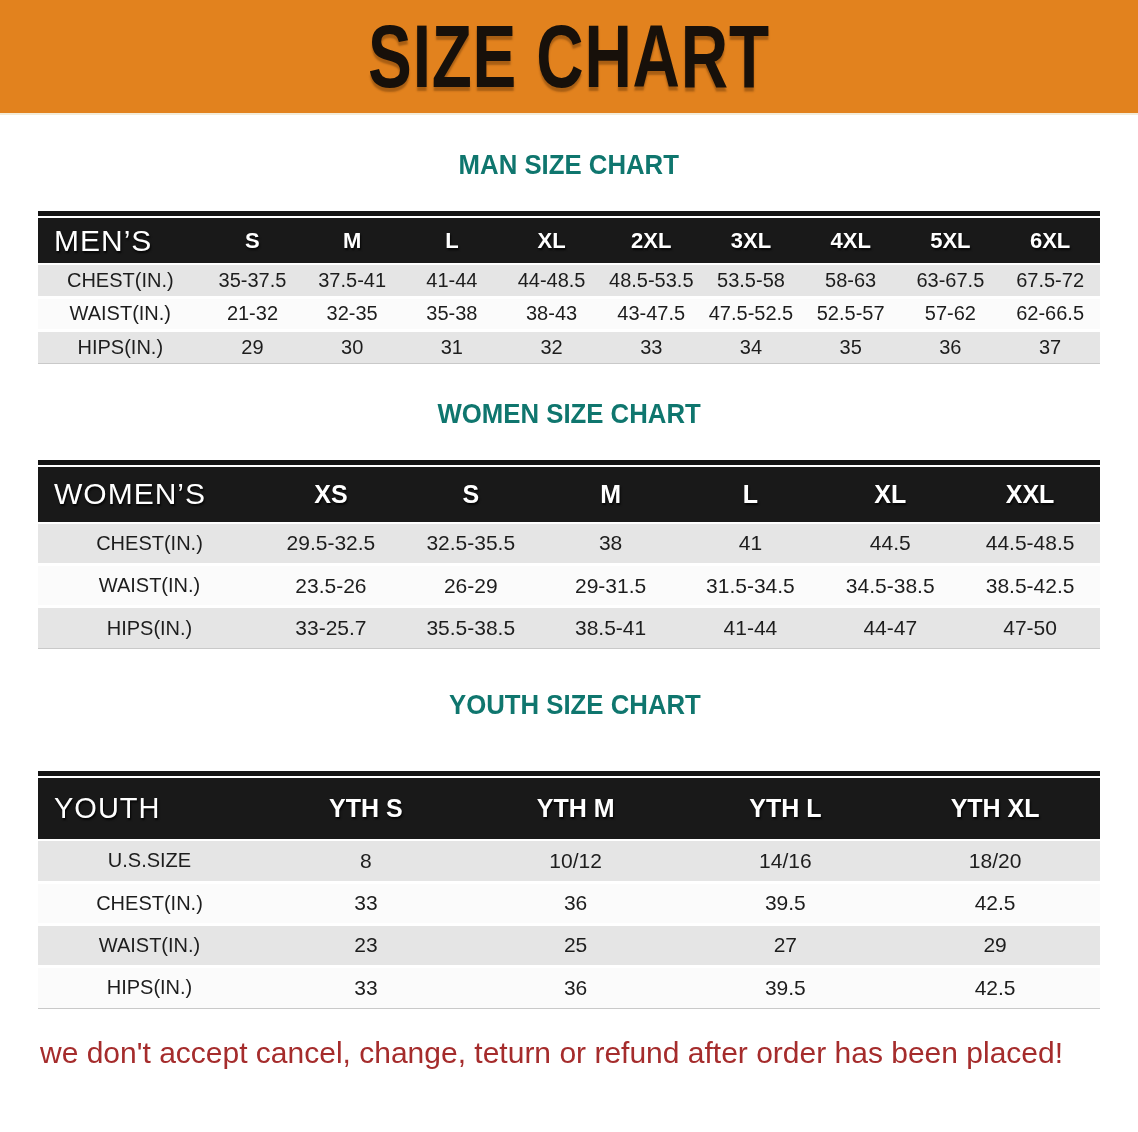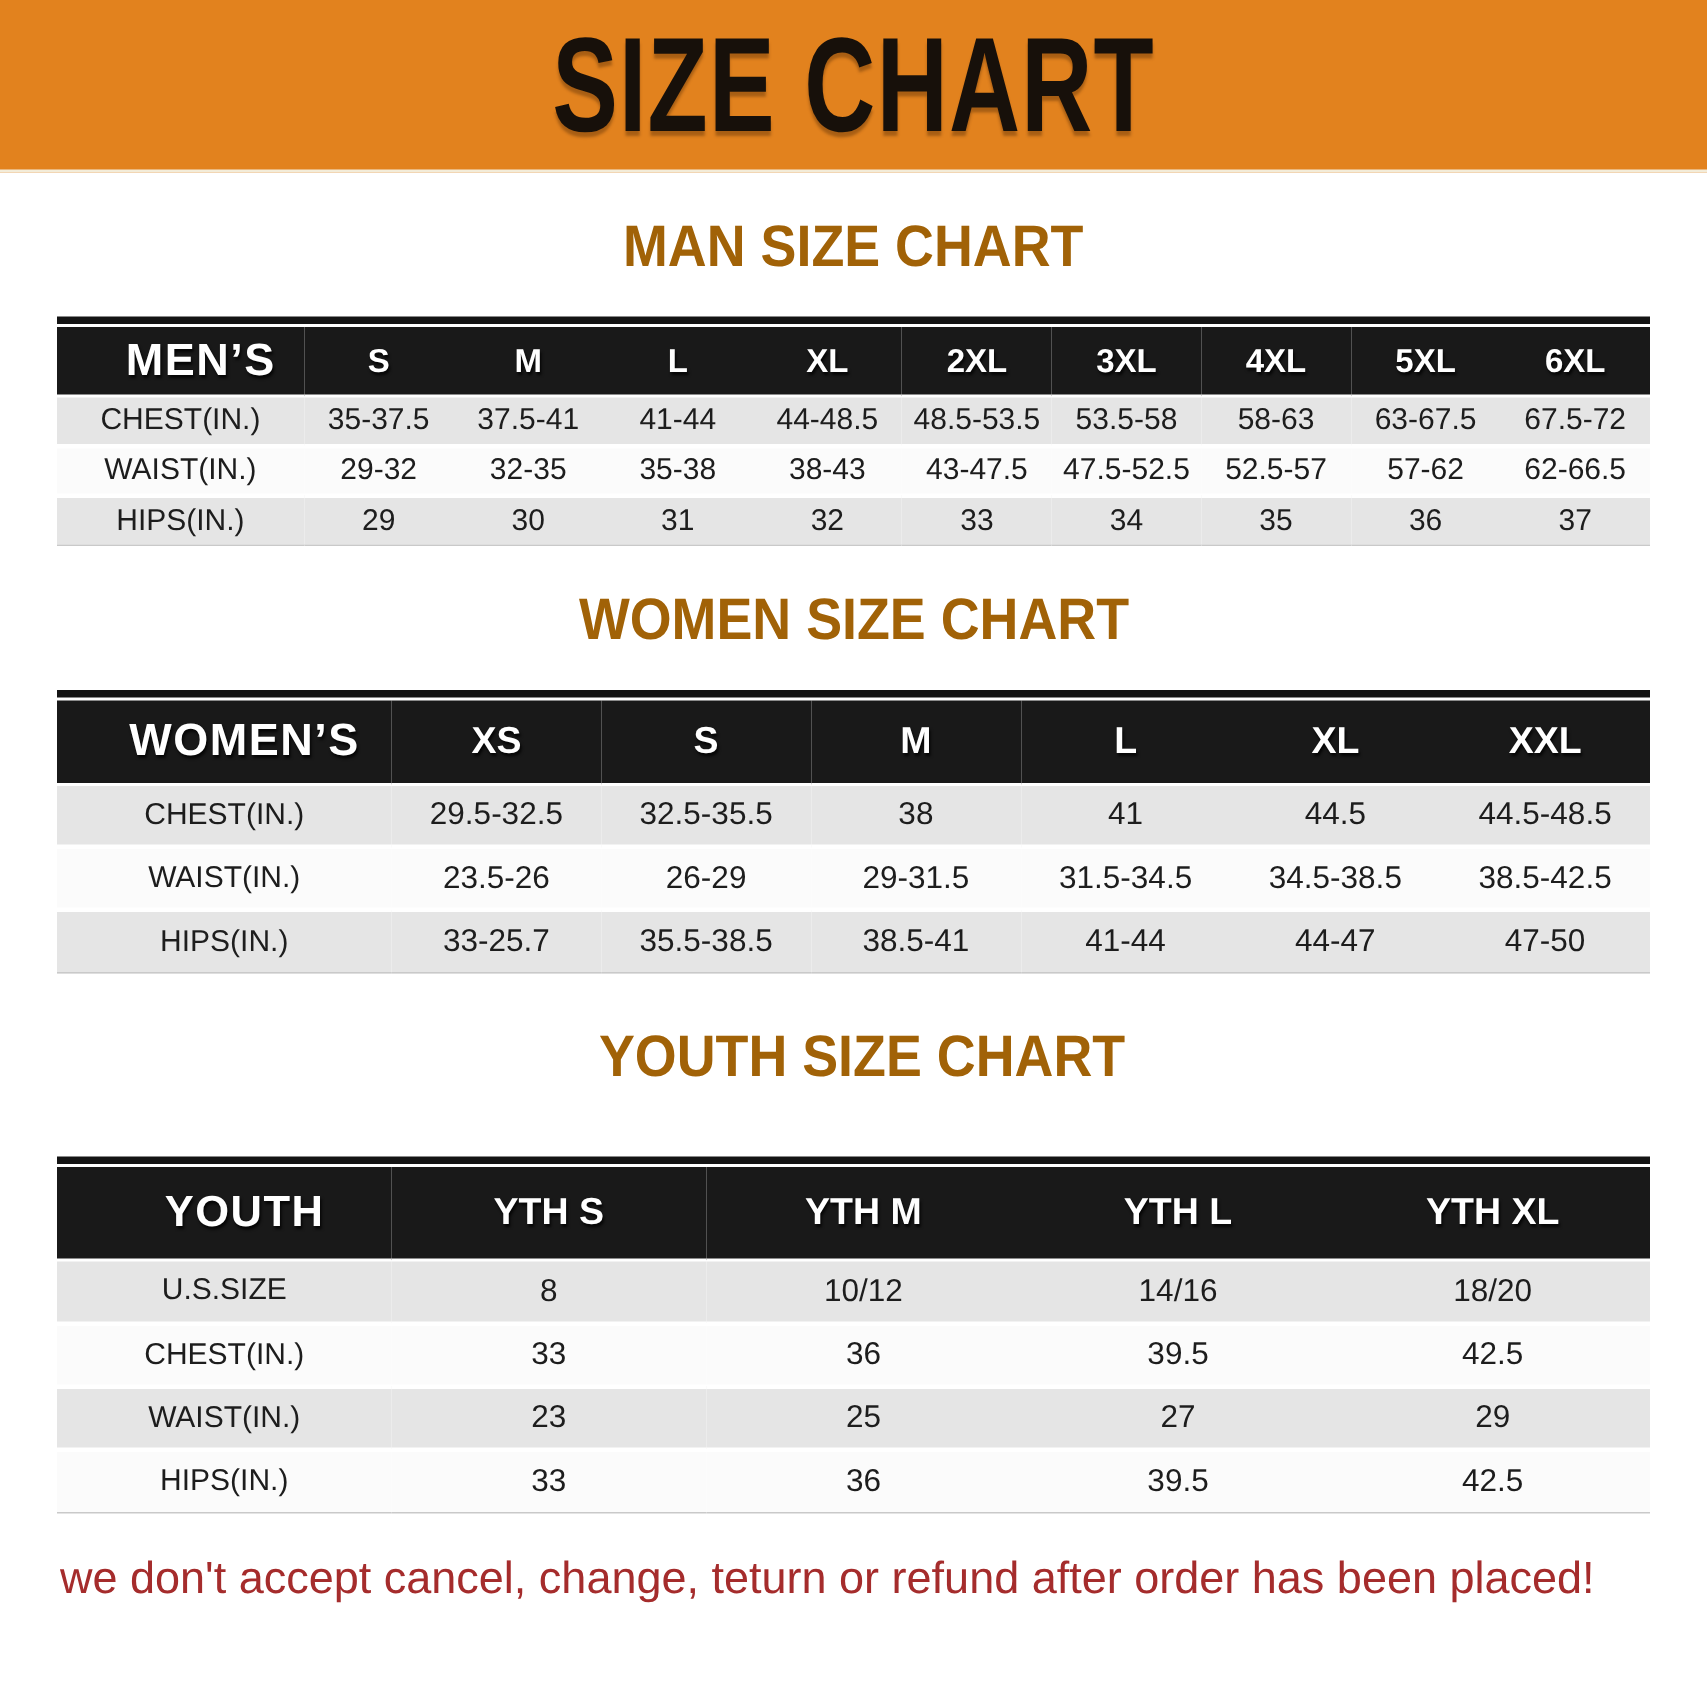--- a/index.html
+++ b/index.html
@@ -24,22 +24,22 @@
     border-bottom:2px solid #f3ecd9;
   }
   .banner-title{
     font-size:80px;font-weight:800;letter-spacing:1px;color:#17100a;
     transform:scale(0.82,1.12);white-space:nowrap;
     text-shadow:0 3px 2px rgba(60,30,0,0.35);
   }
 
   
   .section-heading{
-    text-align:center;font-weight:800;font-size:39px;line-height:56px;
-    letter-spacing:0;color:#a16207;white-space:nowrap;
+    text-align:center;font-weight:800;font-size:28px;line-height:56px;
+    letter-spacing:0;color:#0f766e;white-space:nowrap;
   }
   .section-heading .squeeze{display:inline-block;transform:scaleX(0.92);white-space:nowrap;}
   #sec0 .section-heading{margin:22px 0 18px;}
   #sec1 .section-heading{margin:22px 0 18px;}
   #sec2 .section-heading{margin:28px 0 38px;padding-left:12px;}
 
   
   .table-wrap{
     margin:0 38px;
     border-top:5px solid #141414;
@@ -47,21 +47,21 @@
   }
   table.size-table{
     width:100%;border-collapse:collapse;table-layout:fixed;
   }
   table.size-table thead th{
     background:var(--header-bg);color:#ffffff;
     border-bottom:2px solid #fff;
     text-shadow:1px 2px 2px rgba(0,0,0,0.8);
   }
   table.size-table thead th.corner{
-    text-align:center;padding-left:28px;font-weight:700;letter-spacing:1px;
+    text-align:left;padding-left:16px;font-weight:400;letter-spacing:1px;
   }
   table.size-table thead th.size{text-align:center;font-weight:700;}
   table.size-table tbody th.rowlabel{
     font-weight:400;text-align:center;font-size:20px;color:#1d1d1d;white-space:nowrap;margin-left:16px;
   }
   table.size-table tbody td{
     text-align:center;color:#1d1d1d;white-space:nowrap;
   }
   table.size-table tbody tr{background:var(--stripe-white);}
   table.size-table tbody tr:nth-child(odd){background:var(--stripe-gray);}
@@ -129,21 +129,21 @@
             <td>41-44</td>
             <td>44-48.5</td>
             <td>48.5-53.5</td>
             <td>53.5-58</td>
             <td>58-63</td>
             <td>63-67.5</td>
             <td>67.5-72</td>
           </tr>
           <tr>
             <th class="rowlabel">WAIST(IN.)</th>
-            <td>29-32</td>
+            <td>21-32</td>
             <td>32-35</td>
             <td>35-38</td>
             <td>38-43</td>
             <td>43-47.5</td>
             <td>47.5-52.5</td>
             <td>52.5-57</td>
             <td>57-62</td>
             <td>62-66.5</td>
           </tr>
           <tr>

